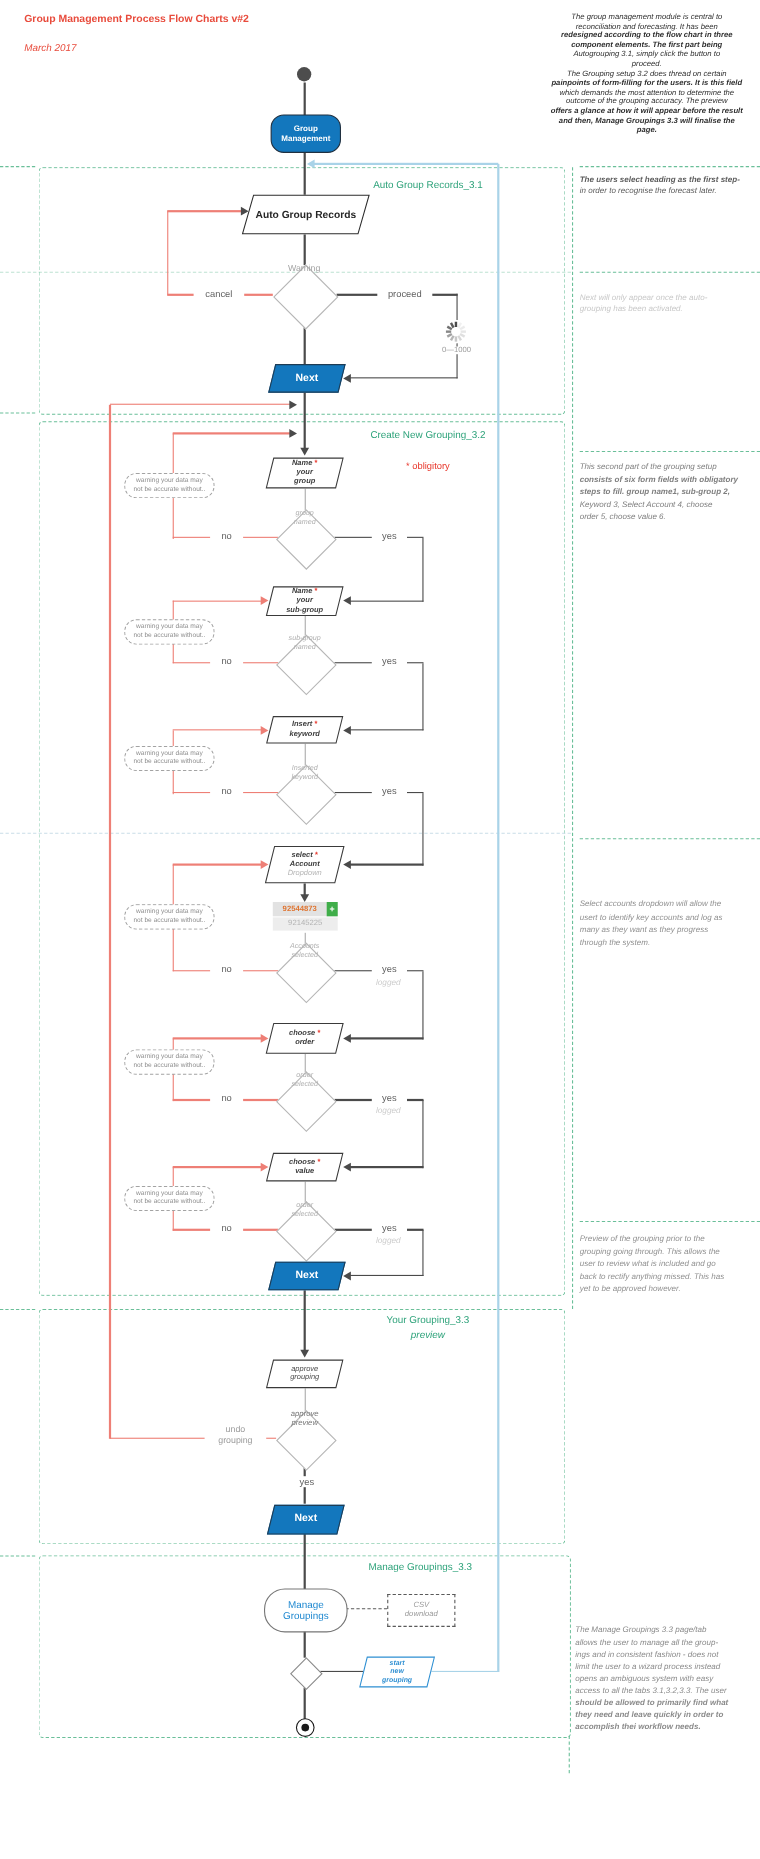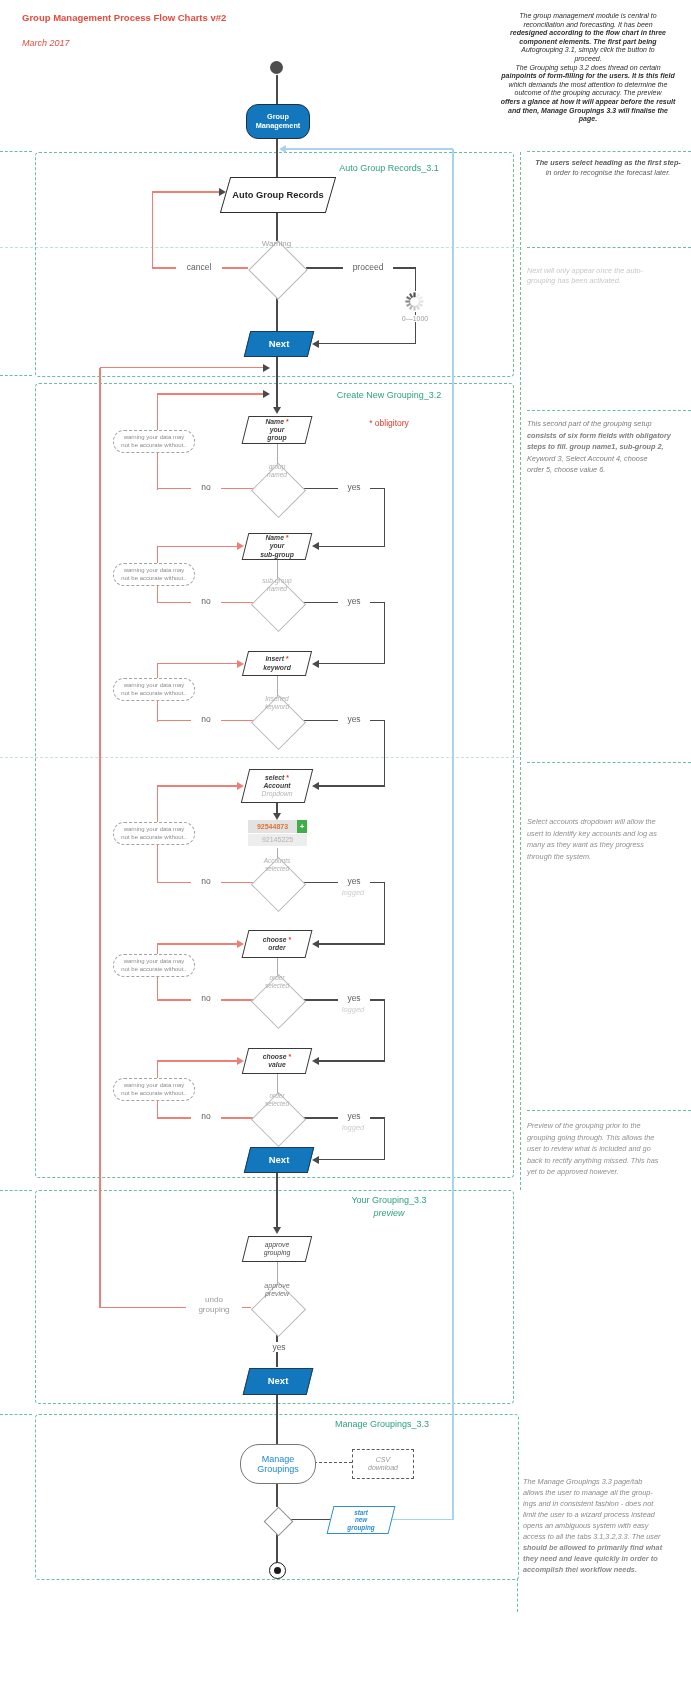--- a/index.html
+++ b/index.html
@@ -15,21 +15,21 @@
   .intro{position:absolute;left:486px;top:12px;width:204px;text-align:center;font-style:italic;
          font-size:7px;line-height:8.6px;color:#2f2f2f;z-index:2}
   .intro .b,.note .b{font-weight:700}
   
   .gsec{position:absolute;border:1.5px dashed #6abf99;border-radius:4px;z-index:0}
   .seclab{position:absolute;right:187px;width:230px;text-align:center;font-size:9px;font-weight:400;color:#2fa37b;z-index:2}
   .oblig{color:#e8372c;font-size:8.5px}
   .prevlab{font-style:italic}
   
   .note{position:absolute;left:527px;width:162px;font-style:italic;font-size:7.3px;line-height:11.6px;color:#909090;z-index:2}
-  .n1{color:#5b5b5b;text-align:center;line-height:10px}
+  .n1{color:#5b5b5b;text-align:left;line-height:10px}
   .n2{color:#c8c8c8;line-height:10px}
   .n6{left:523px;width:168px;line-height:11px}
   
   .startnode{position:absolute;left:270px;top:61px;width:13px;height:13px;background:#4d4d4d;border-radius:50%;z-index:2}
   .gm{position:absolute;left:246px;top:104px;width:62px;height:33px;background:#1377bd;border:1.3px solid #203040;
       border-radius:12px;display:flex;flex-direction:column;align-items:center;justify-content:center;
       font-size:7.3px;line-height:8.8px;font-weight:700;color:#fff;text-align:center;z-index:2}
   .para{position:absolute;width:64px;z-index:2}
   .para .bg{position:absolute;inset:0;transform:skewX(-14deg);background:#fff;border:1.3px solid #3a3a3a}
   .para .lbl{position:relative;height:100%;display:flex;flex-direction:column;align-items:center;justify-content:center;

